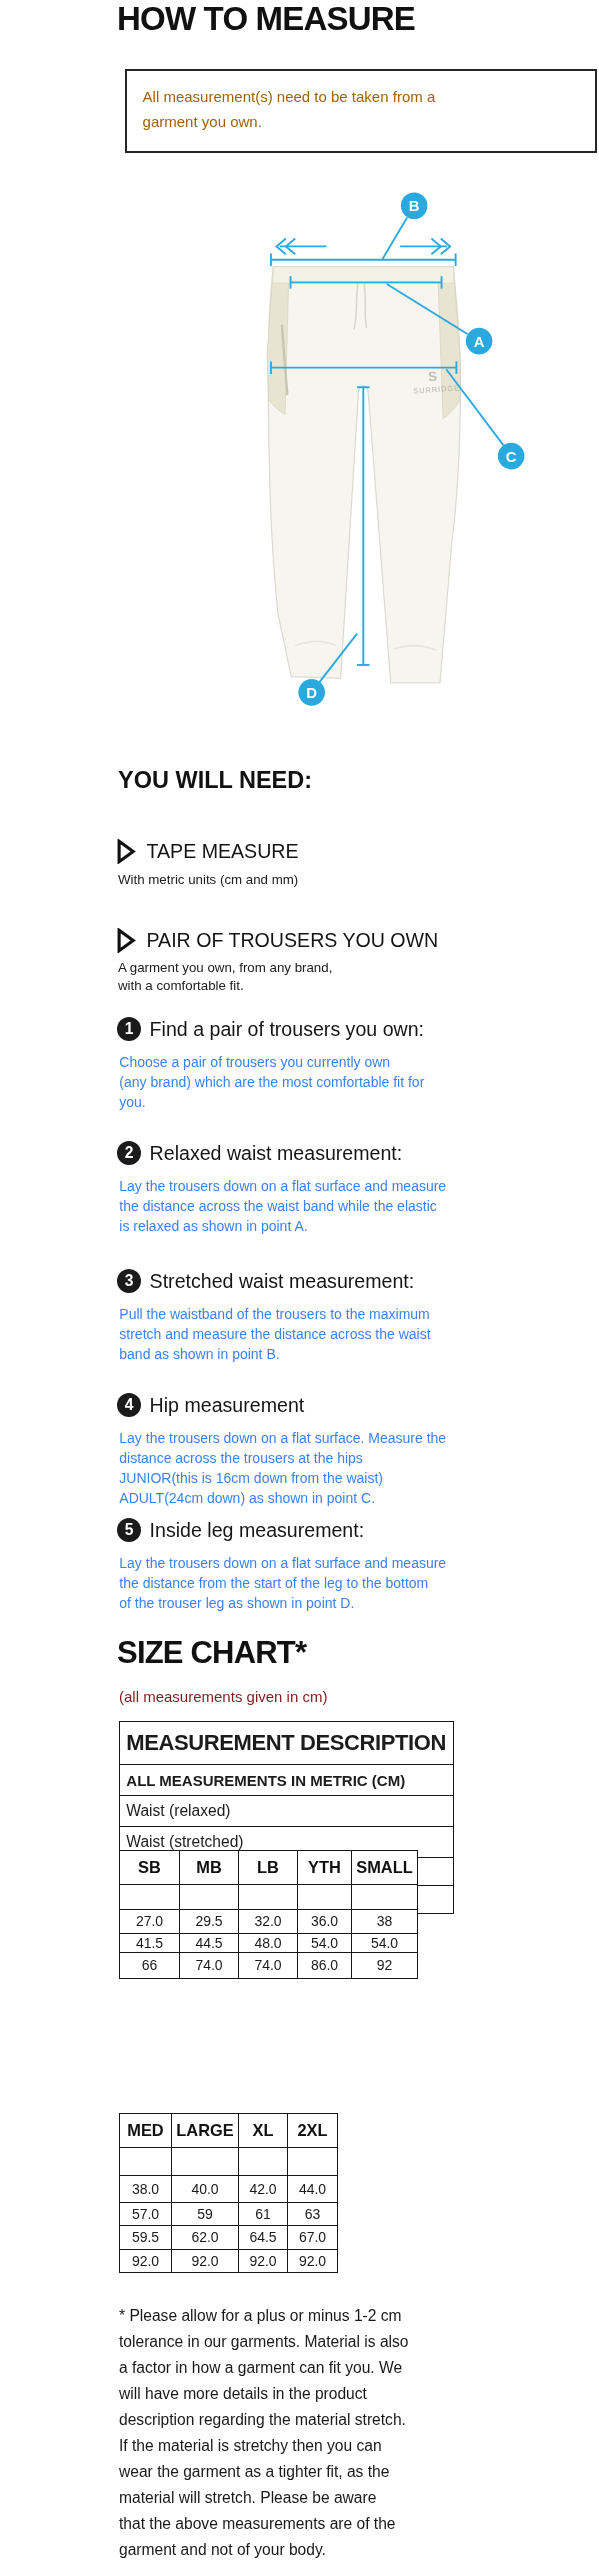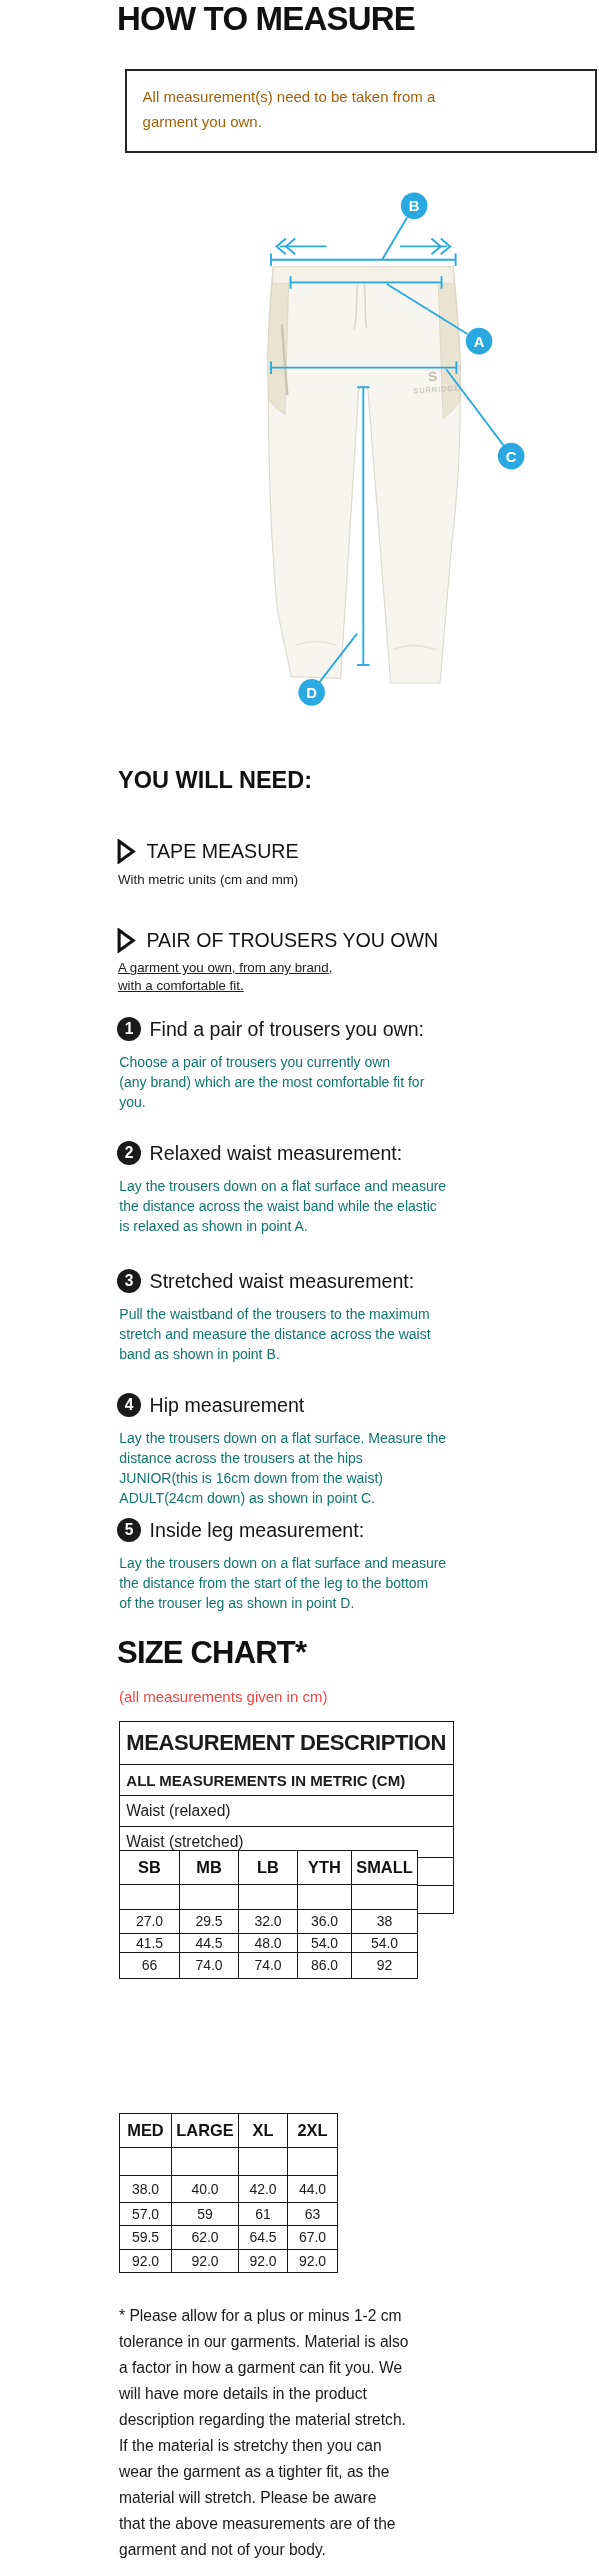--- a/index.html
+++ b/index.html
@@ -16,24 +16,24 @@
                 font-weight:700;color:#111;}
   .need-item{position:absolute;left:116px;display:flex;align-items:center;gap:10.2px;}
   .need-label{font-size:19.6px;color:#141414;}
   .need-desc{position:absolute;left:118px;font-size:13.3px;line-height:18px;color:#202020;}
   .step{position:absolute;left:117px;width:438px;}
   .step-head{display:flex;align-items:center;gap:8.6px;}
   .badge{width:24px;height:24px;border-radius:50%;background:#1b1b1b;color:#fff;
          font-size:15.6px;font-weight:700;display:flex;align-items:center;
          justify-content:center;flex:0 0 24px;}
   .step-title{font-size:19.6px;color:#161616;}
-  .step-body{margin-top:11px;margin-left:2.3px;font-size:14px;line-height:20px;color:#0f766e;}
+  .step-body{margin-top:11px;margin-left:2.3px;font-size:14px;line-height:20px;color:#3b82f6;}
   .sc-heading{position:absolute;top:1635px;left:117px;margin:0;font-size:31px;
               font-weight:700;letter-spacing:-0.8px;color:#111;}
-  .sc-note{position:absolute;top:1688px;left:119px;font-size:15px;color:#ef4444;}
+  .sc-note{position:absolute;top:1688px;left:119px;font-size:15px;color:#7f1d1d;}
   .desc-table{position:absolute;top:1721px;left:119px;width:335px;
               border:1.6px solid #161616;box-sizing:border-box;}
   .desc-row{box-sizing:border-box;border-top:1.6px solid #161616;display:flex;
             align-items:center;padding-left:6.3px;font-size:15.6px;}
   .desc-row:first-child{border-top:none;}
   .desc-header{font-size:22px;font-weight:700;letter-spacing:-0.4px;height:42px;}
   .desc-sub{font-size:15px;font-weight:700;height:31px;}
   .r40{height:31px;} .r36{height:28px;}
   table.sizes{position:absolute;border-collapse:collapse;table-layout:fixed;
               background:#fff;}
@@ -135,21 +135,21 @@
   <div class="need-desc ws" style="top:871px;">With metric units (cm and mm)</div>
 
   <div class="need-item" style="top:928px;">
     <span class="tri">
       <svg width="20.3" height="25" viewBox="0 0 26 32">
           <path d="M4,3 L22,16 L4,29 Z" fill="#fff" stroke="#111" stroke-width="4"></path>
         </svg>
     </span>
     <span class="need-label">PAIR OF TROUSERS YOU OWN</span>
   </div>
-  <div class="need-desc ws" style="top:959px;text-decoration:underline;">A garment you own, from any brand,
+  <div class="need-desc ws" style="top:959px;">A garment you own, from any brand,
 with a comfortable fit.</div>
 
   <div class="step" style="top:1017px;">
     <div class="step-head">
       <span class="badge">1</span>
       <span class="step-title">Find a pair of trousers you own:</span>
     </div>
     <div class="step-body ws">Choose a pair of trousers you currently own
 (any brand) which are the most comfortable fit for
 you.</div>

